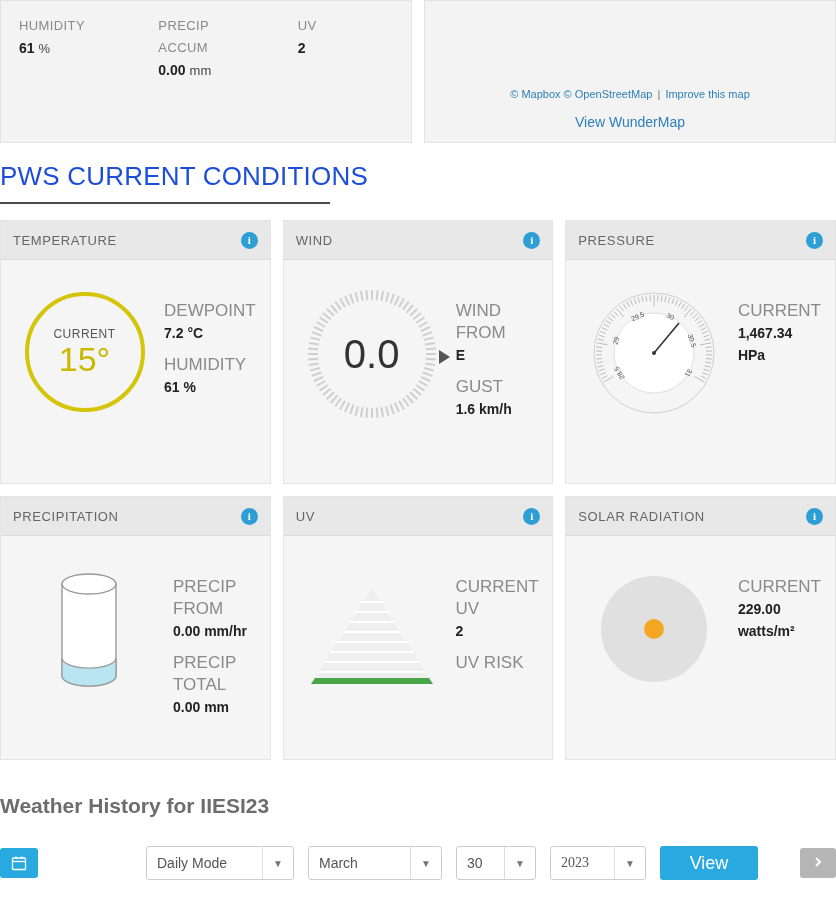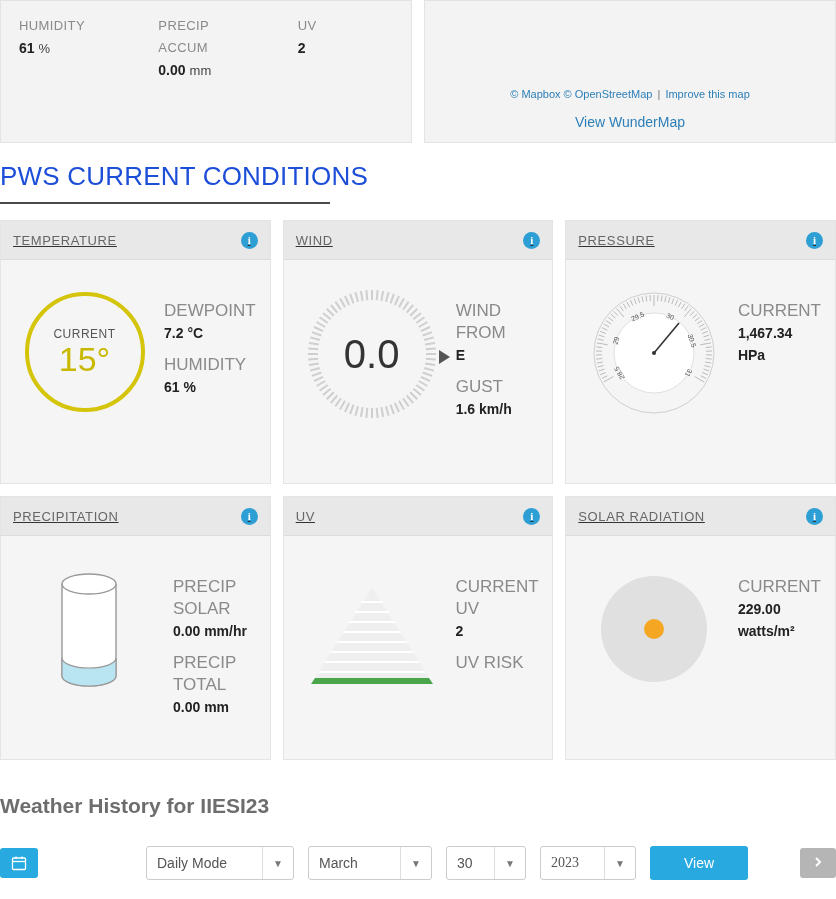--- a/index.html
+++ b/index.html
@@ -115,21 +115,20 @@
     overflow: hidden;
   }
   .card-head {
     height: 38px;
     background: #e8e8e8;
     border-bottom: 1px solid #dcdcdc;
     display: flex;
     align-items: center;
     justify-content: space-between;
     padding: 0 12px;
-    text-decoration: underline;
   }
   .card-title {
     font-size: 13px;
     color: #666;
     letter-spacing: .6px;
     text-transform: uppercase;
   }
   .info-icon {
     width: 17px; height: 17px;
     border-radius: 50%;
@@ -302,30 +301,30 @@
     right: 0; top: 0; bottom: 0;
     width: 30px;
     border-left: 1px solid #ddd;
     display: flex;
     align-items: center;
     justify-content: center;
     font-size: 10px;
     color: #777;
   }
   .sb-mode { width: 148px; margin-left: 94px; }
-  .sb-month { width: 124px; }
+  .sb-month { width: 134px; }
   .sb-day { width: 80px; }
   .sb-year { width: 96px; font-family: Liberation Serif, serif; }
   .view-btn {
     width: 98px; height: 34px;
     background: #28a9e0;
     color: #fff;
     border: none;
     border-radius: 3px;
-    font-size: 14px;
+    font-size: 18px;
     cursor: pointer;
   }
   .next-btn {
     width: 36px; height: 30px;
     background: #b5b5b5;
     border: none;
     border-radius: 3px;
     color: #fff;
     margin-left: auto;
     cursor: pointer;
@@ -599,21 +598,21 @@
         <div class="gauge-col">
           <div class="rain-gauge">
             <svg viewBox="0 0 70 120" width="70" height="120">
               <path d="M8 12 L8 104 A27 10 0 0 0 62 104 L62 12" fill="#ffffff" stroke="#999" stroke-width="1.4"></path>
               <path d="M8 86 L8 104 A27 10 0 0 0 62 104 L62 86 A27 10 0 0 1 8 86 Z" fill="#b9e4f2" stroke="#999" stroke-width="1.2"></path>
               <ellipse cx="35" cy="12" rx="27" ry="10" fill="#ffffff" stroke="#999" stroke-width="1.4"></ellipse>
             </svg>
           </div>
         </div>
         <div class="stats-col">
-          <div class="stat-label">PRECIP SOLAR</div>
+          <div class="stat-label">PRECIP FROM</div>
           <div class="stat-value">0.00 mm/hr</div>
           <div class="stat-label">PRECIP TOTAL</div>
           <div class="stat-value">0.00 mm</div>
         </div>
       </div>
     </div>
 
     <div class="card">
       <div class="card-head">
         <span class="card-title">UV</span>

